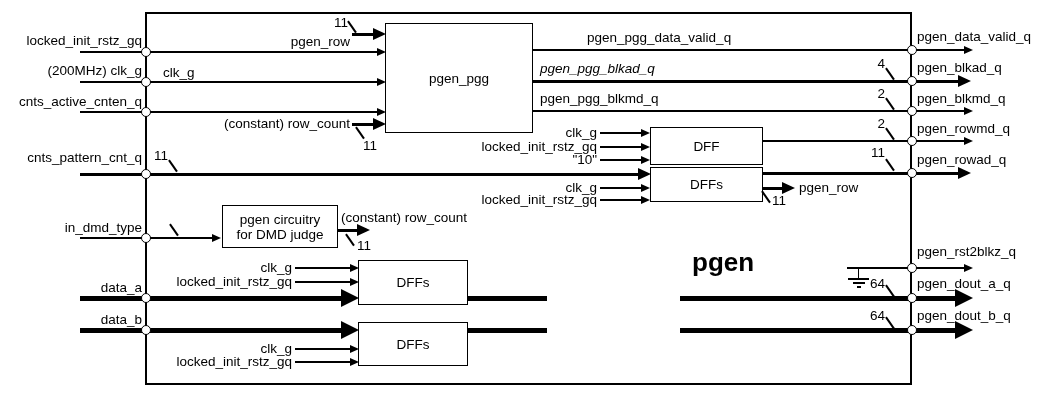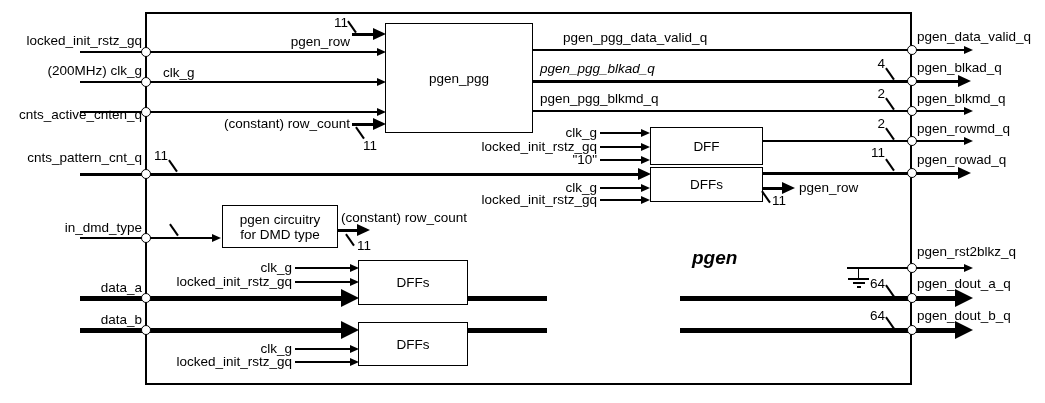--- a/index.html
+++ b/index.html
@@ -19,21 +19,21 @@
   .circ { position:absolute; width:10px; height:10px; border:1.6px solid #000;
           border-radius:50%; background:#fff; box-sizing:border-box; }
   .ah   { position:absolute; width:0; height:0; border-style:solid;
           border-color:transparent transparent transparent #000; }
   .ah-s { border-width:4.5px 0 4.5px 9px; }
   .ah-m { border-width:6px 0 6px 13px; }
   .ah-l { border-width:9px 0 9px 18px; }
   .slash { position:absolute; width:1.6px; height:14px; background:#000;
            transform:rotate(-35deg); }
   .gbar { position:absolute; background:#000; }
-  .title { position:absolute; font-size:19px; font-weight:bold; font-style:italic; }
+  .title { position:absolute; font-size:26px; font-weight:bold; }
 </style>
 </head>
 <body>
 
 <div class="canvas">
 
   <div class="outer" style="left:145px; top:12px; width:767px; height:373px;"></div>
 
   <div class="wire" style="left:80px; top:51.2px; width:298px; height:1.6px;"></div>
   <div class="wire" style="left:80px; top:81.2px; width:298px; height:1.6px;"></div>
@@ -129,21 +129,21 @@
     <span>DFF</span>
   </div>
   <div class="box" style="left:385px; top:23px; width:148px; height:110px;">
     <span>pgen_pgg</span>
   </div>
   <div class="box" style="left:650px; top:167px; width:113px; height:35px;">
     <span>DFFs</span>
   </div>
   <div class="box" style="left:222px; top:205px; width:116px; height:43px;">
     <span>pgen circuitry</span>
-    <span>for DMD type</span>
+    <span>for DMD judge</span>
   </div>
   <div class="box" style="left:358px; top:260px; width:110px; height:45px;">
     <span>DFFs</span>
   </div>
   <div class="box" style="left:358px; top:322px; width:110px; height:44px;">
     <span>DFFs</span>
   </div>
 
   <div class="slash" style="left:172px; top:159px;"></div>
   <div class="slash" style="left:173px; top:223px;"></div>
@@ -153,21 +153,21 @@
   <div class="slash" style="left:765px; top:190px;"></div>
   <div class="slash" style="left:889px; top:67px;"></div>
   <div class="slash" style="left:889px; top:97px;"></div>
   <div class="slash" style="left:889px; top:127px;"></div>
   <div class="slash" style="left:889px; top:158px;"></div>
   <div class="slash" style="left:889px; top:284px;"></div>
   <div class="slash" style="left:889px; top:316px;"></div>
 
   <div class="lbl rt" style="right:903px; top:34px;">locked_init_rstz_gq</div>
   <div class="lbl rt" style="right:903px; top:64px;">(200MHz) clk_g</div>
-  <div class="lbl rt" style="right:903px; top:108px;">cnts_active_cnten_q</div>
+  <div class="lbl rt" style="right:903px; top:95px;">cnts_active_cnten_q</div>
   <div class="lbl rt" style="right:903px; top:151px;">cnts_pattern_cnt_q</div>
   <div class="lbl" style="left:154px; top:149px;">11</div>
   <div class="lbl rt" style="right:903px; top:221px;">in_dmd_type</div>
   <div class="lbl rt" style="right:903px; top:281px;">data_a</div>
   <div class="lbl rt" style="right:903px; top:313px;">data_b</div>
 
   <div class="lbl" style="left:917px; top:30px;">pgen_data_valid_q</div>
   <div class="lbl" style="left:917px; top:61px;">pgen_blkad_q</div>
   <div class="lbl" style="left:917px; top:92px;">pgen_blkmd_q</div>
   <div class="lbl" style="left:917px; top:122px;">pgen_rowmd_q</div>
@@ -184,21 +184,21 @@
   <div class="lbl rt" style="right:160px; top:309px;">64</div>
 
   <div class="lbl" style="left:163px; top:66px;">clk_g</div>
 
   <div class="lbl rt" style="right:695px; top:35px;">pgen_row</div>
   <div class="lbl rt" style="right:697px; top:16px;">11</div>
 
   <div class="lbl rt" style="right:695px; top:117px;">(constant) row_count</div>
   <div class="lbl" style="left:363px; top:139px;">11</div>
 
-  <div class="lbl" style="left:540px; top:31px;padding-left:23px;">pgen_pgg_data_valid_q</div>
+  <div class="lbl" style="left:564px; top:31px;padding-left:23px;">pgen_pgg_data_valid_q</div>
   <div class="lbl" style="left:540px; top:62px;font-style:italic;">pgen_pgg_blkad_q</div>
   <div class="lbl" style="left:540px; top:92px;">pgen_pgg_blkmd_q</div>
 
   <div class="lbl rt" style="right:448px; top:126px;">clk_g</div>
   <div class="lbl rt" style="right:448px; top:140px;">locked_init_rstz_gq</div>
   <div class="lbl rt" style="right:448px; top:153px;">"10"</div>
   <div class="lbl rt" style="right:448px; top:181px;">clk_g</div>
   <div class="lbl rt" style="right:448px; top:193px;">locked_init_rstz_gq</div>
 
   <div class="lbl" style="left:799px; top:181px;">pgen_row</div>

